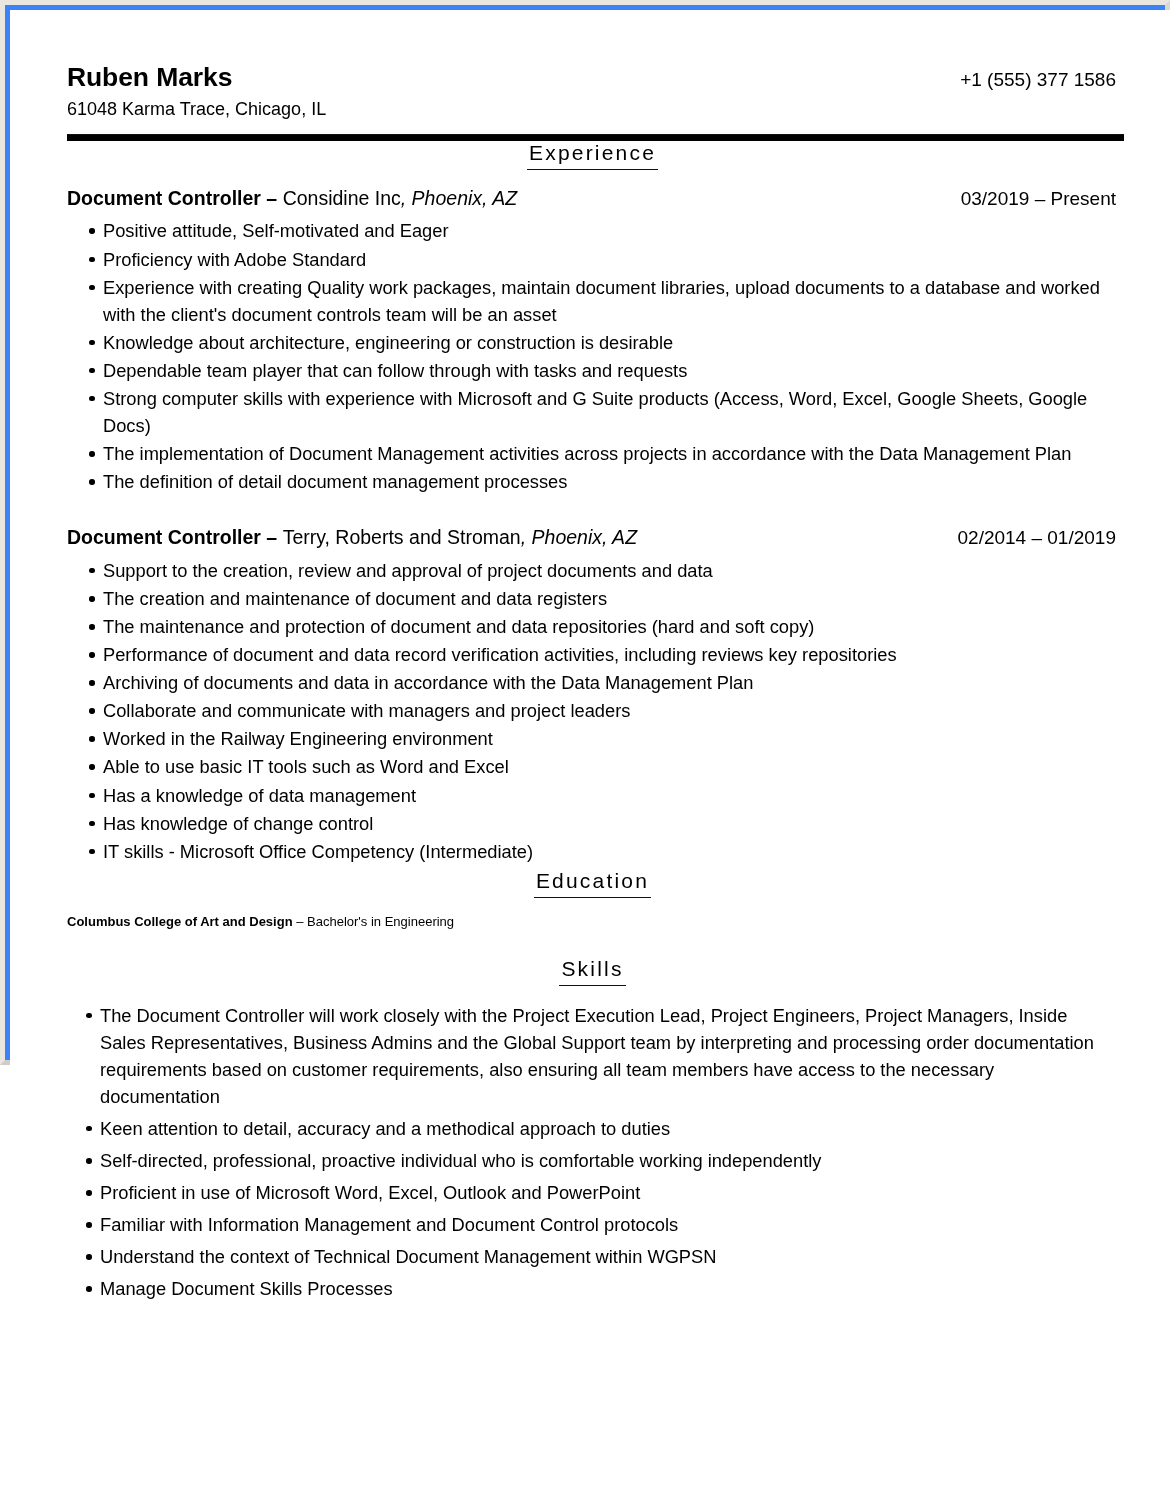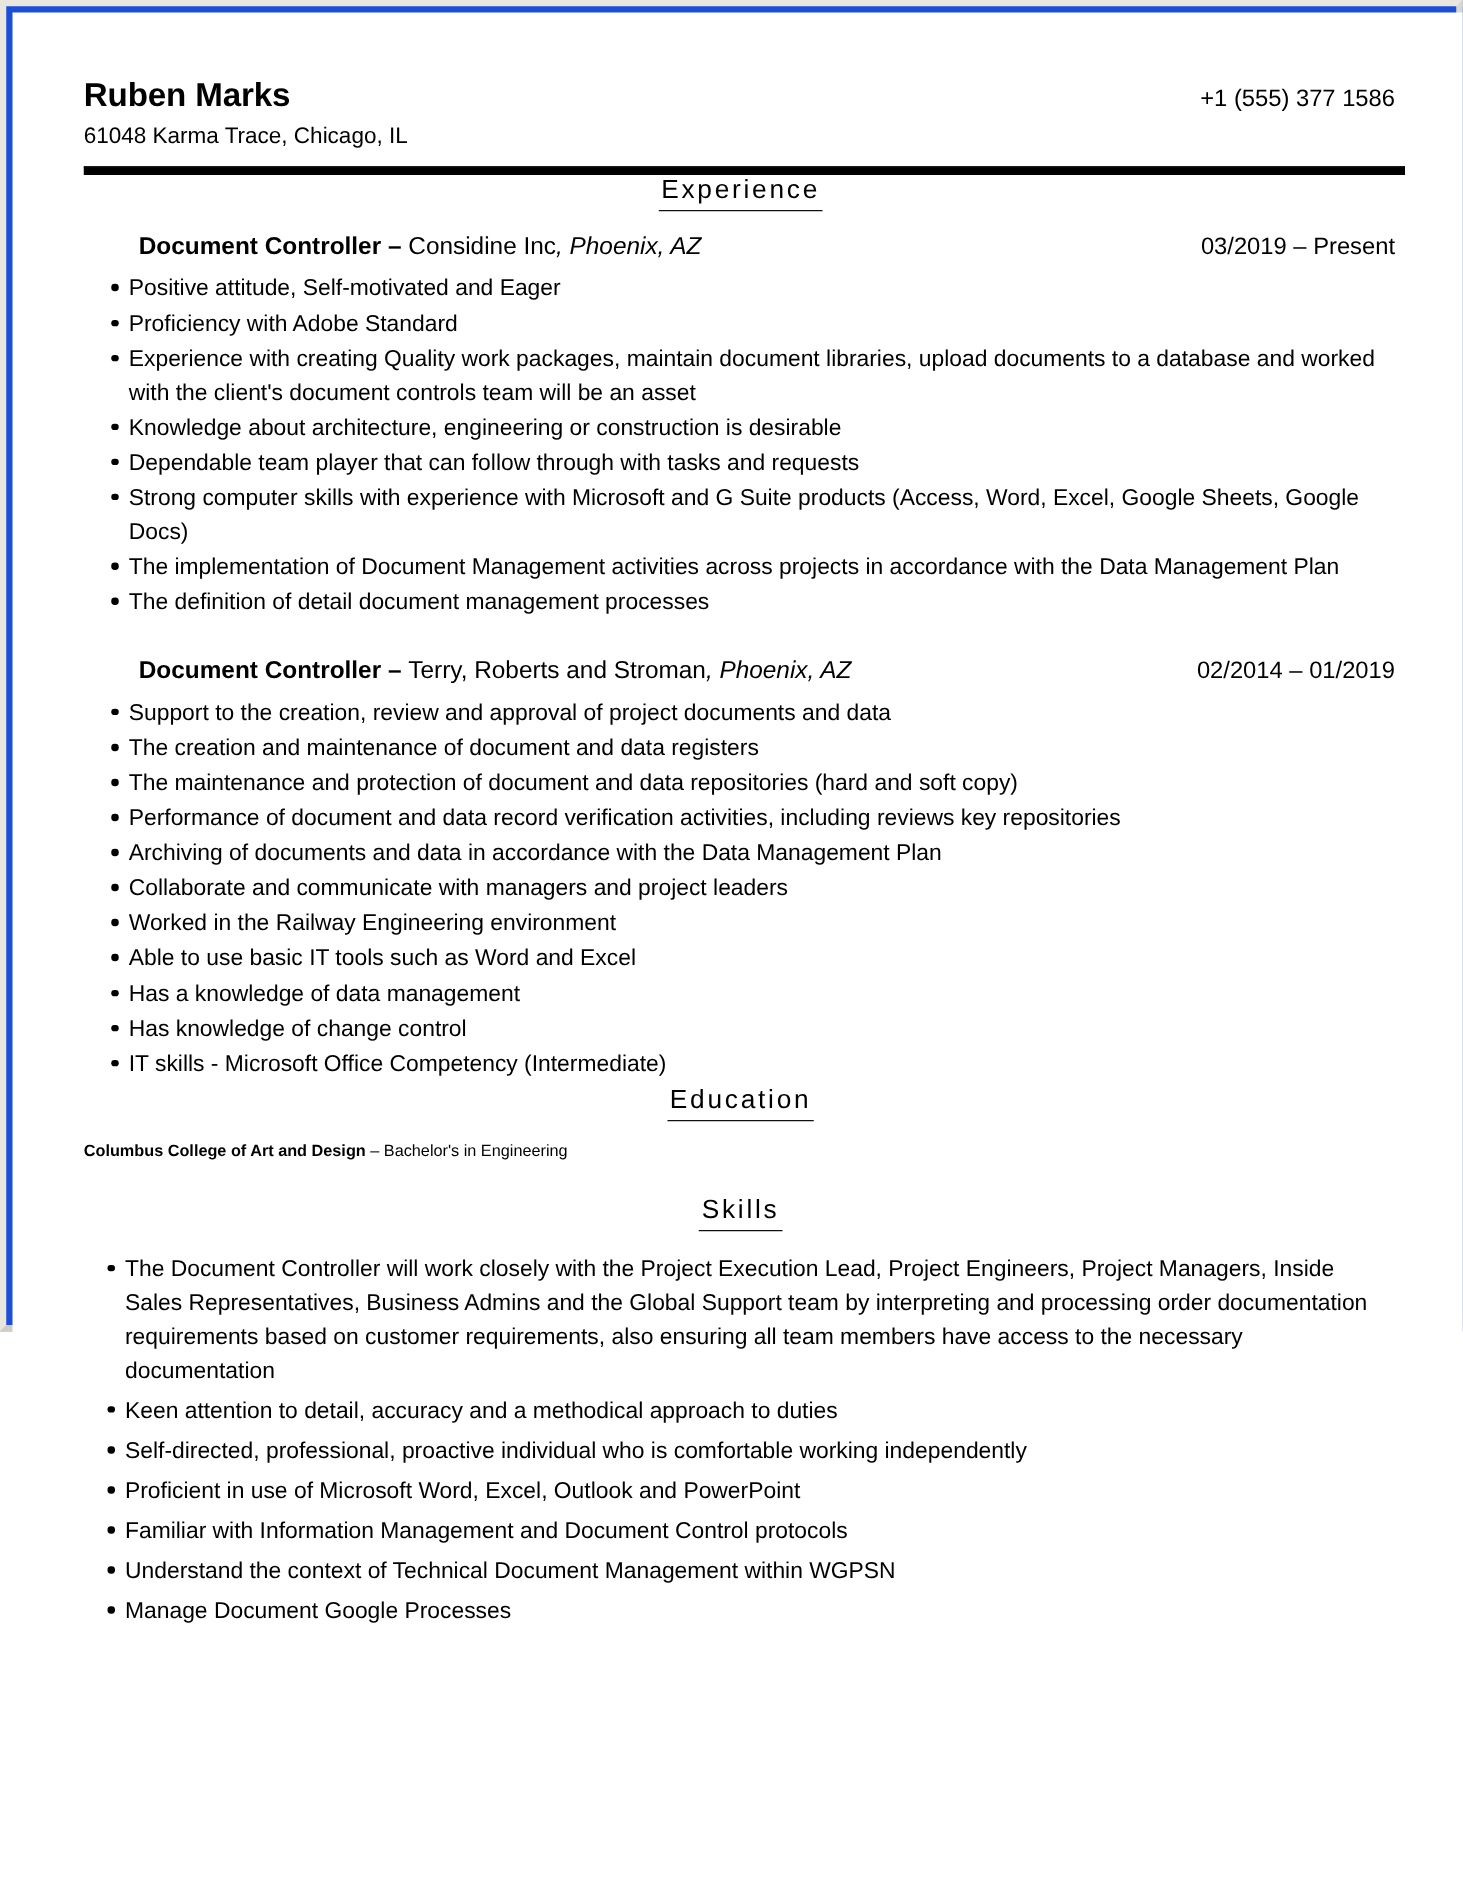--- a/index.html
+++ b/index.html
@@ -18,21 +18,21 @@
   
   .page-frame {
     position: absolute;
     left: 0; top: 0;
     width: 1170px;
     height: 1065px;
     box-sizing: border-box;
     border: 5px solid #e8e6df;
     border-right-color: #d9d7d0;
     border-bottom-color: #cfcdc6;
-    background: #1d4ed8;
+    background: #3b82f6;
   }
   .page {
     position: absolute;
     left: 5px; top: 5px;
     width: 1160px;
     height: 1493px;
     box-sizing: border-box;
     background: #ffffff;
     overflow: hidden;
   }
@@ -90,21 +90,21 @@
 
   
   .entry { margin-bottom: 4px; }
   .entry-head {
     display: flex;
     align-items: baseline;
     justify-content: space-between;
     font-size: 19.5px;
     line-height: 1.3;
   }
-  .entry-title { white-space: nowrap; margin-left: 44px; }
+  .entry-title { white-space: nowrap; }
   .entry-title .role { font-weight: bold; }
   .entry-title .dash { font-weight: bold; }
   .entry-title .org { font-weight: normal; }
   .entry-title .loc { font-style: italic; font-weight: normal; }
   .entry-dates {
     font-size: 19px;
     white-space: nowrap;
     padding-right: 2px;
   }
 
@@ -217,18 +217,18 @@
         <span>Skills</span>
       </div>
 
       <ul class="bullets skills">
           <li>The Document Controller will work closely with the Project Execution Lead, Project Engineers, Project Managers, Inside Sales Representatives, Business Admins and the Global Support team by interpreting and processing order documentation requirements based on customer requirements, also ensuring all team members have access to the necessary documentation</li>
           <li>Keen attention to detail, accuracy and a methodical approach to duties</li>
           <li>Self-directed, professional, proactive individual who is comfortable working independently</li>
           <li>Proficient in use of Microsoft Word, Excel, Outlook and PowerPoint</li>
           <li>Familiar with Information Management and Document Control protocols</li>
           <li>Understand the context of Technical Document Management within WGPSN</li>
-          <li>Manage Document Google Processes</li>
+          <li>Manage Document Skills Processes</li>
         </ul>
 
     </div>
   </div>
 </div>
 
 </body></html>

